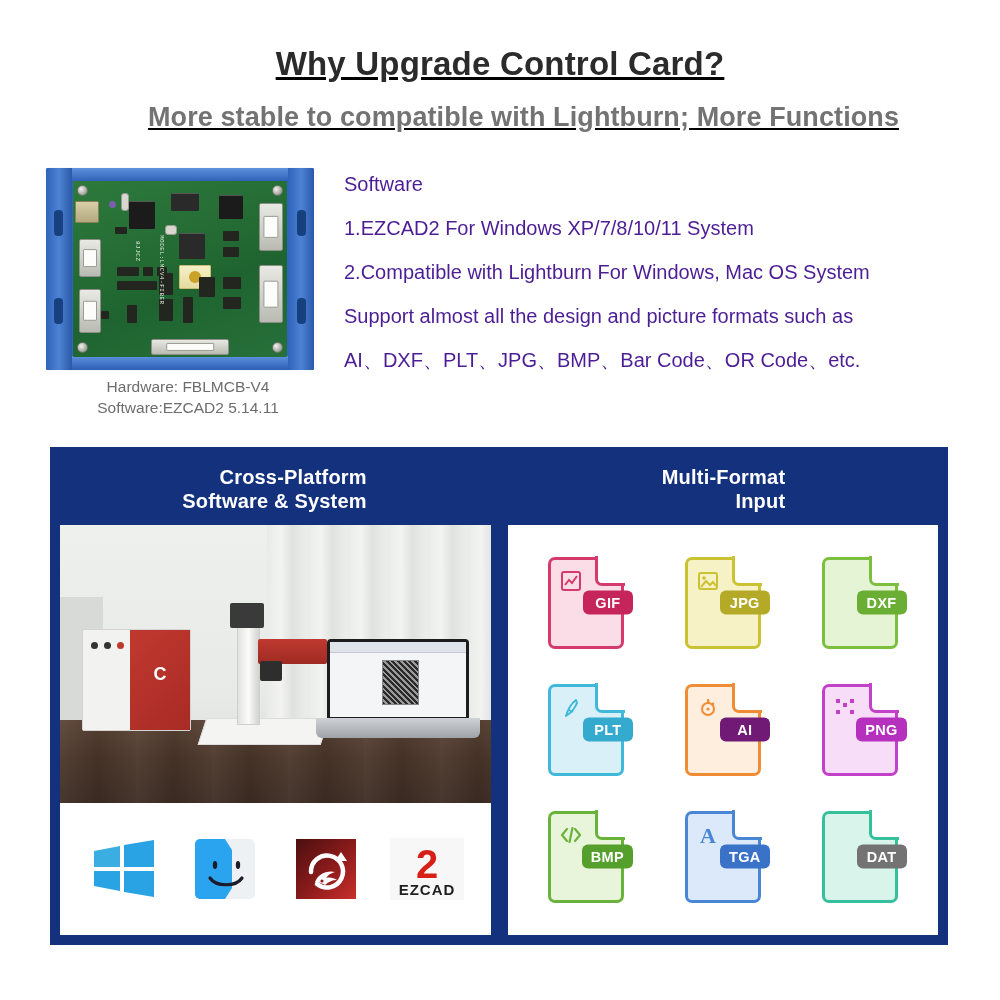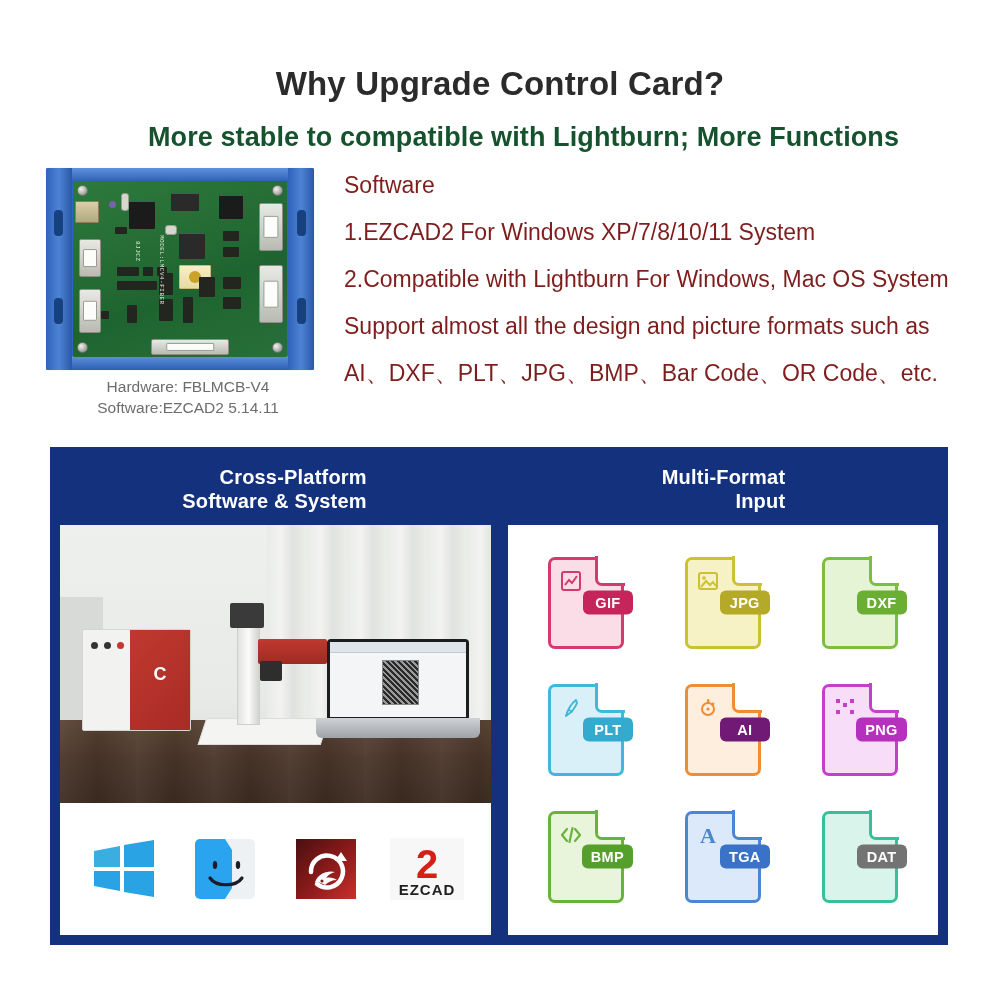--- a/index.html
+++ b/index.html
@@ -13,36 +13,37 @@
     background: #ffffff;
     font-family: "Liberation Sans", sans-serif;
     overflow: hidden;
     position: relative;
   }
 
   
   .title-block {
     position: absolute;
     left: 0;
-    top: 64px;
+    top: 44px;
     width: 1000px;
     text-align: center;
+    text-decoration: underline;
   }
   .main-title {
     font-size: 33px;
     font-weight: bold;
     color: #2b2b2b;
     letter-spacing: 0.2px;
     line-height: 1.2;
   }
   .sub-title {
     margin-top: 17px;
     font-size: 27px;
     font-weight: bold;
-    color: #14532d;
+    color: #737373;
     letter-spacing: 0.1px;
     line-height: 1.2;
     padding-left: 47px;
   }
 
   
   .upper {
     position: absolute;
     left: 0;
     top: 160px;
@@ -189,22 +190,22 @@
     line-height: 1.35;
   }
 
   .spec-text {
     position: absolute;
     left: 344px;
     top: 14px;
     width: 650px;
   }
   .spec-line {
-    font-size: 23px;
-    color: #7f1d1d;
+    font-size: 20px;
+    color: #4c1d95;
     line-height: 1.0;
     margin-bottom: 24px;
     white-space: nowrap;
   }
   .spec-line:last-child { margin-bottom: 0; }
 
   
   .blue-section {
     position: absolute;
     left: 50px;

